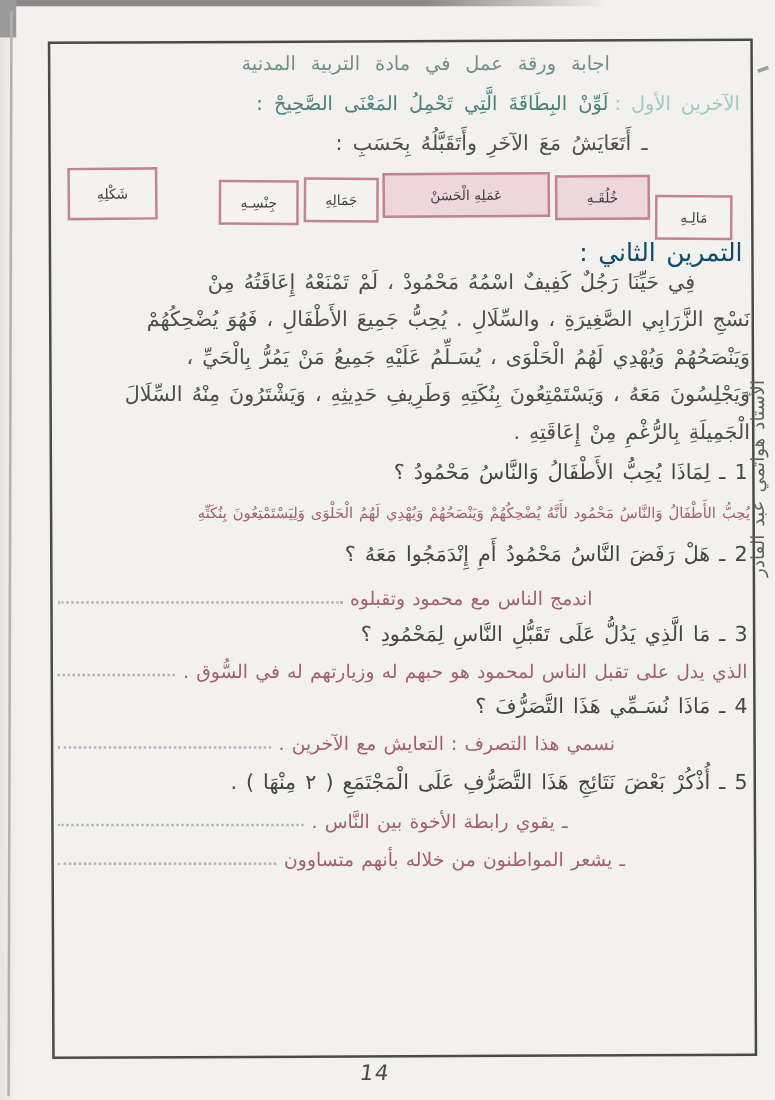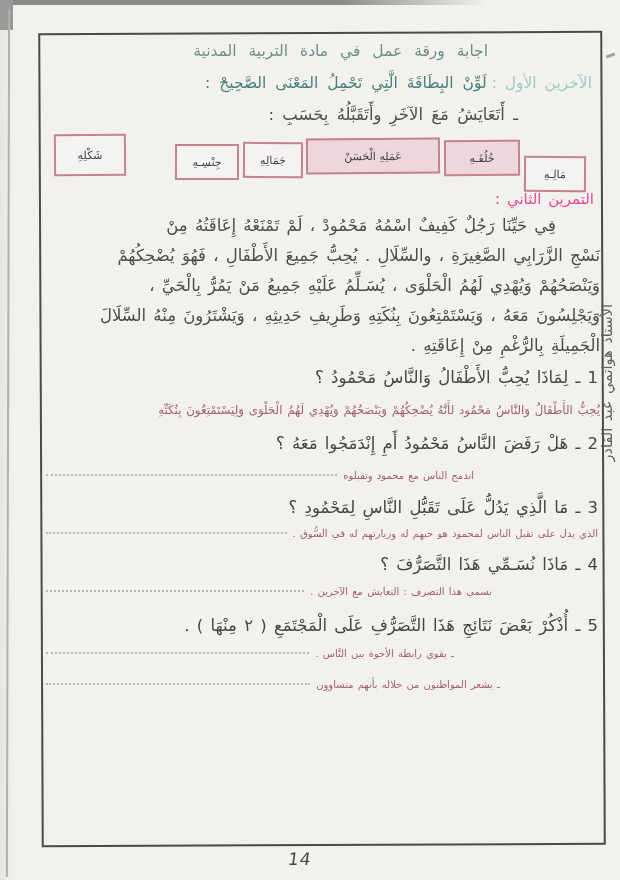--- a/index.html
+++ b/index.html
@@ -32,31 +32,31 @@
   .card{border:2px solid #c2848e;background:#f5f3f1;color:#3f3f3f;font-size:11px;
     display:flex;align-items:center;justify-content:center;height:36px;box-sizing:border-box;}
   .card.hl{background:#edd7dd;}
   .c0{width:62px;margin-top:22px;transform:rotate(.4deg);}
   .c1{width:76px;margin-top:6px;transform:rotate(-.3deg);}
   .c2{width:134px;margin-top:4px;transform:rotate(-.4deg);}
   .c3{width:60px;margin-top:8px;transform:rotate(.3deg);}
   .c4{width:64px;margin-top:10px;transform:rotate(.2deg);margin-left:45px;}
   .c5{width:72px;margin-top:0;height:42px;transform:rotate(-.5deg);}
 
-  .ex2-label{top:156px;padding-right:6px;font-size:15px;color:#ec4899;word-spacing:2px;}
+  .ex2-label{top:156px;padding-right:6px;font-size:20px;color:#0c4a6e;word-spacing:2px;}
 
   .pline{position:absolute;right:0;left:4px;font-size:16.5px;color:#4c4c4c;word-spacing:2px;white-space:nowrap;}
   .pl0{top:182px;padding-right:44px;}
   .pl1{top:212px;}
   .pl2{top:242px;}
   .pl3{top:272px;}
   .pl4{top:302px;}
 
   .q{position:absolute;right:0;left:0;font-size:16.5px;color:#454545;word-spacing:2px;padding-right:2px;white-space:nowrap;}
-  .a{font-size:10px;color:#a2606d;word-spacing:1px;}
+  .a{font-size:15px;color:#a2606d;word-spacing:1px;}
   .a-full{position:absolute;right:0;left:0;font-size:11.8px;white-space:nowrap;letter-spacing:-.2px;text-align:right;}
   .arow{position:absolute;right:0;left:2px;display:flex;flex-direction:row;align-items:flex-end;}
   .arow .a{white-space:nowrap;}
   .dots{flex:1;min-width:18px;border-bottom:2px dotted #aeb8be;margin-bottom:5px;margin-right:6px;}
 
   .margin-note{position:absolute;left:448px;top:455px;width:322px;height:20px;
     transform:rotate(-90deg);direction:rtl;text-align:right;
     font-size:14.5px;color:#5f5f5f;word-spacing:2px;white-space:nowrap;}
 
   .page-number{position:absolute;left:288px;top:849px;font-size:17px;color:#4a4a4a;

